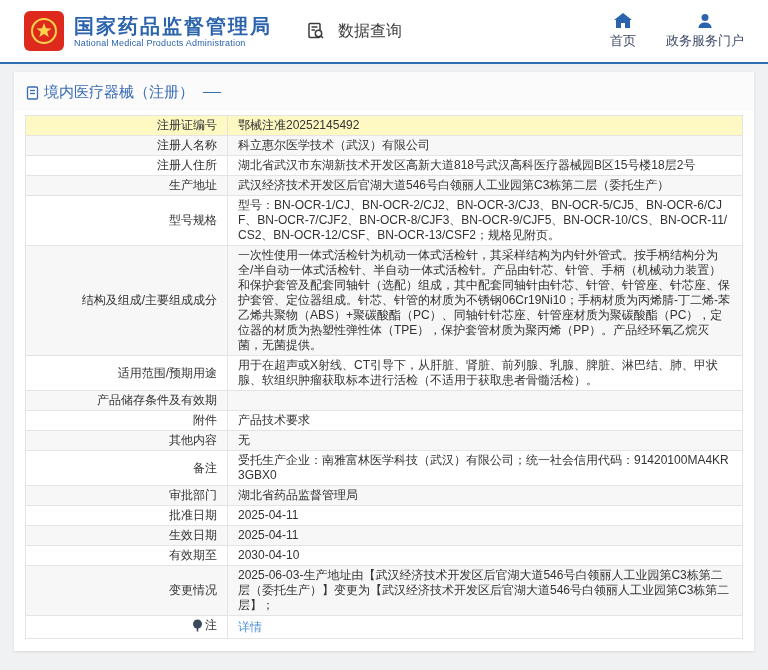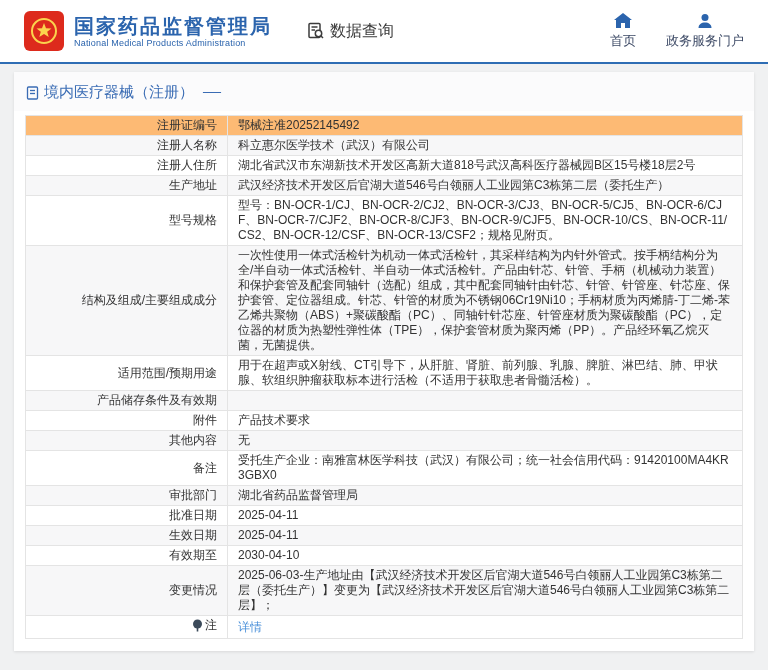--- a/index.html
+++ b/index.html
@@ -8,21 +8,21 @@
     background:#f0f1f2; }
 
   
   .topbar { height:62px; background:#ffffff; display:flex; align-items:center;
     padding:8px 24px; }
   .brand { display:flex; align-items:center; gap:10px; }
   .emblem { width:40px; height:40px; background:#dd2a1c; border-radius:6px;
     display:flex; align-items:center; justify-content:center; flex:0 0 auto; }
   .brand-zh { color:#2b64ad; font-size:20px; font-weight:bold; letter-spacing:2px; line-height:1.2; }
   .brand-en { color:#2b64ad; font-size:9px; letter-spacing:.2px; }
-  .data-query { margin-left:34px; display:flex; align-items:center; gap:4px;
+  .data-query { margin-left:34px; display:flex; align-items:center; gap:12px;
     font-size:16px; color:#3b3b3b; cursor:pointer; }
   .topnav { margin-left:auto; display:flex; gap:30px; }
   .nav-item { display:flex; flex-direction:column; align-items:center; gap:3px;
     font-size:13px; color:#3d4a66; cursor:pointer; text-decoration:none; }
   .blue-line { height:2px; background:#2e6db4; }
 
   
   .card { margin:8px 14px 0; background:#fff; box-shadow:0 1px 3px rgba(0,0,0,.10);
     padding-bottom:12px; }
   .breadcrumb { padding:11px 12px 9px; font-size:15px; color:#3a6cb4;
@@ -30,21 +30,21 @@
   .breadcrumb .sep { margin:0 4px; }
   .breadcrumb .crumb-link { cursor:pointer; }
 
   
   table.info { width:calc(100% - 22px); margin:4px 11px 0; border-collapse:collapse;
     font-size:12px; color:#333; table-layout:fixed; }
   .info th, .info td { border:1px solid #e4e4e4; padding:2px 10px; line-height:15px;
     vertical-align:middle; word-break:break-all; }
   .info th { width:202px; text-align:right; font-weight:normal; color:#333; }
   .info td { text-align:left; }
-  tr.row-first { background:#fdba74; }
+  tr.row-first { background:#fef9c3; }
   tr.row-even  { background:#f7f7f8; }
   tr.row-odd   { background:#ffffff; }
   .detail-link { color:#4a90d9; text-decoration:none; cursor:pointer; }
   .note-label { display:inline-flex; align-items:center; gap:2px; justify-content:flex-end; }
   .icon { display:inline-flex; align-items:center; justify-content:center; }
 </style>
 </head>
 <body>
 
 <header class="topbar">

